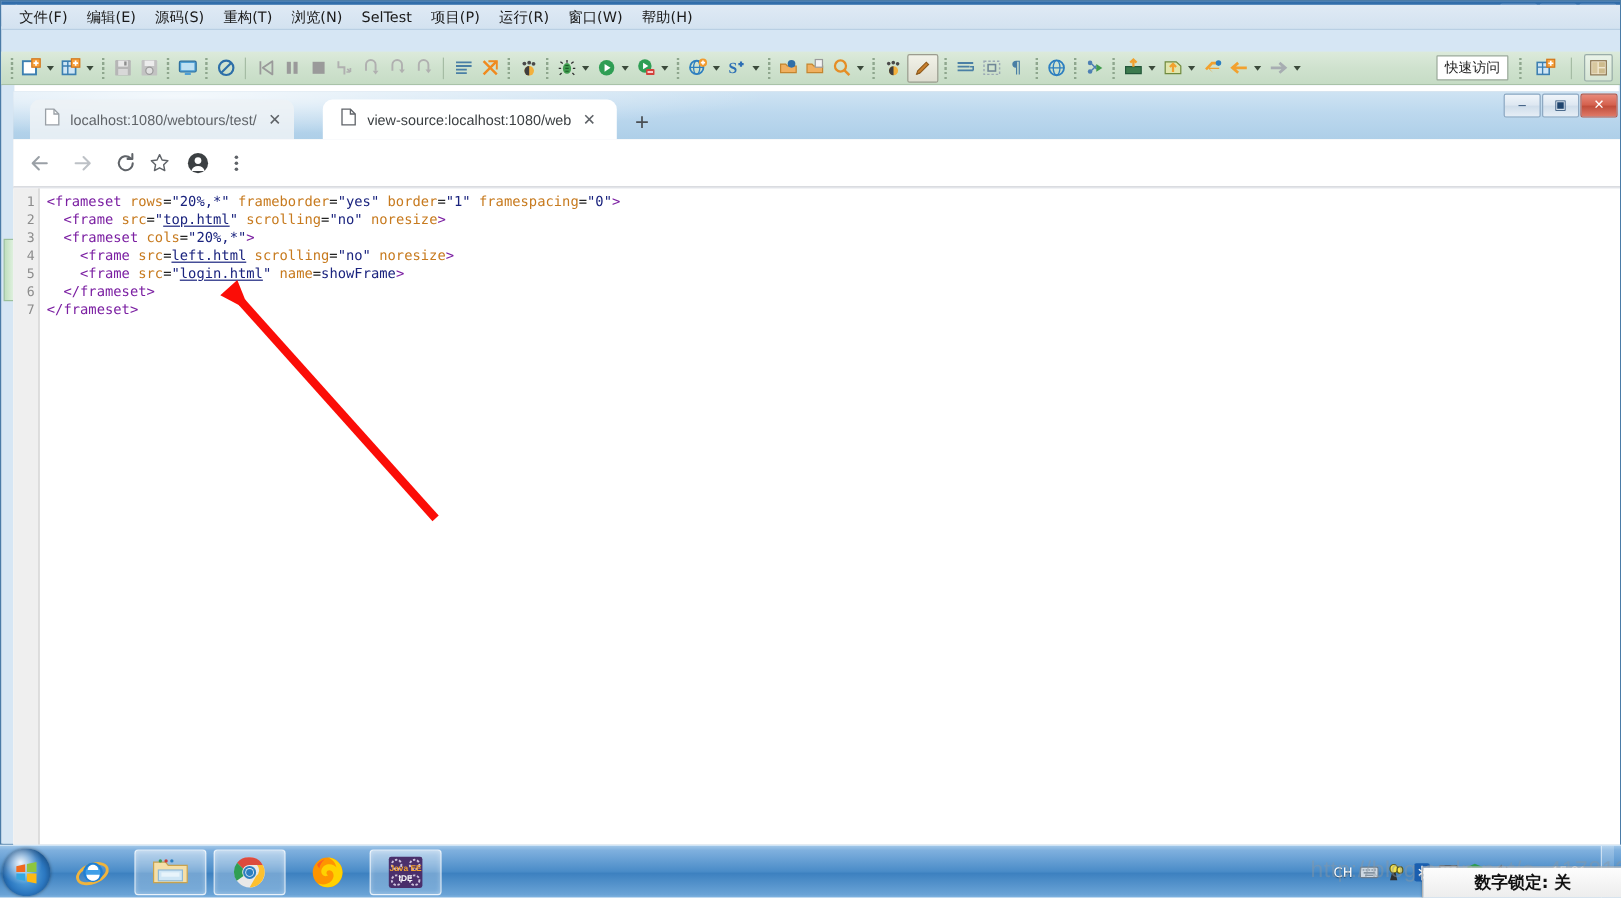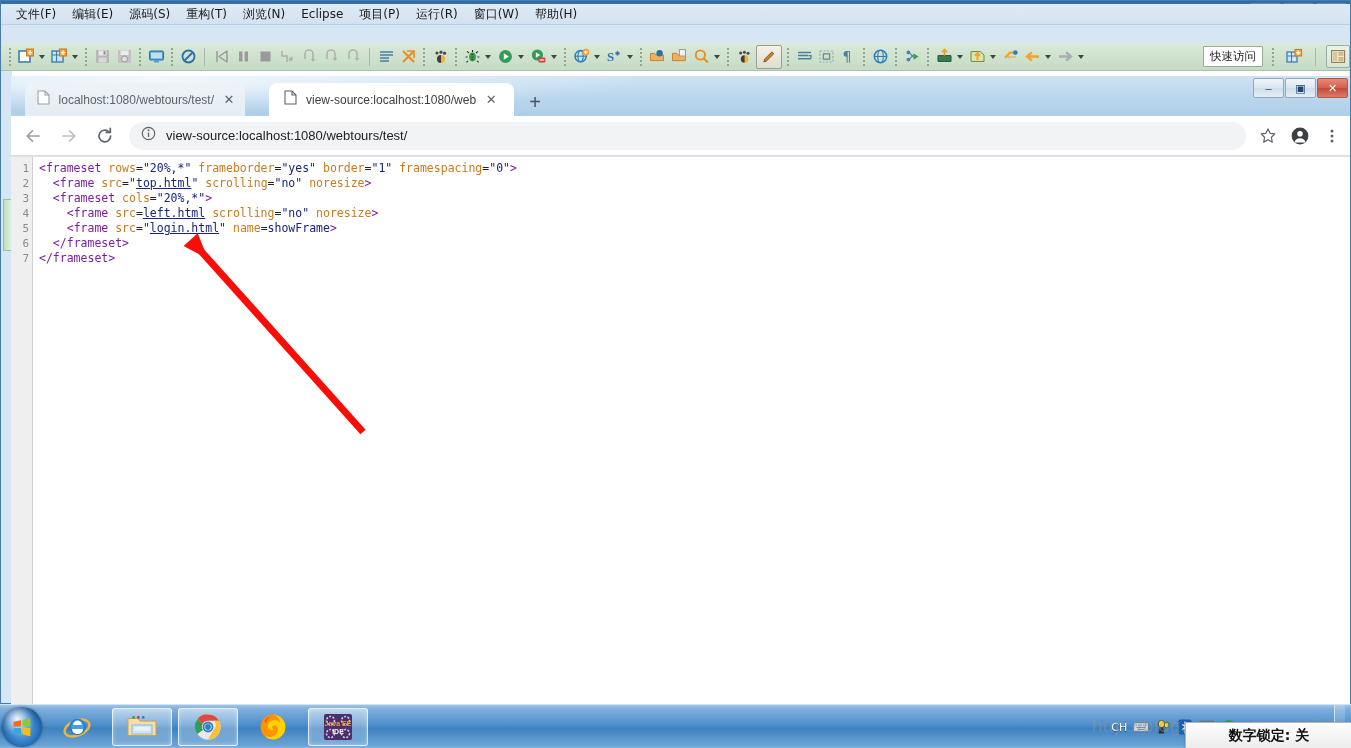--- a/index.html
+++ b/index.html
@@ -63,21 +63,21 @@
     display:flex;align-items:center;padding-left:4px;box-sizing:border-box;
   }
   .tb-sep{width:1px;height:18px;background:#a5bca4;margin:0 5px;flex:none;}
   .tb-dots{width:2px;height:18px;margin:0 4px;flex:none;
     background-image:repeating-linear-gradient(to bottom,#8ea68d 0 2px,transparent 2px 4px);}
   .tb-ico{width:20px;height:20px;flex:none;display:flex;align-items:center;justify-content:center;margin:0 1px;}
   .tb-ico svg{display:block;}
   .tb-caret{width:9px;height:20px;flex:none;display:flex;align-items:center;justify-content:center;margin-right:2px;}
   .tb-caret:after{content:"";border-left:3.5px solid transparent;border-right:3.5px solid transparent;border-top:4px solid #3b4a3b;}
   #quick-access{
-    margin-left:auto;display:flex;align-items:center;gap:5px;
+    margin-left:auto;display:flex;align-items:center;gap:5px;padding-right:6px;
   }
   #quick-access-box{
     background:#fff;border:1px solid #9aa99a;border-radius:1px;
     font-size:11.5px;color:#222;padding:2px 6px;white-space:nowrap;
     font-family:"DejaVu Sans","Liberation Sans",sans-serif;
   }
   .persp-btn{width:22px;height:21px;display:flex;align-items:center;justify-content:center;}
   .persp-btn.active{border:1px solid #9aada9;background:linear-gradient(to bottom,#eaf3e9,#d6e6d5);border-radius:2px;}
 
   
@@ -243,21 +243,21 @@
         <div class="win-btn close">✕</div>
       </div>
     </div>
 
     <div id="eclipse-menubar">
       <div class="menu-item">文件(F)</div>
       <div class="menu-item">编辑(E)</div>
       <div class="menu-item">源码(S)</div>
       <div class="menu-item">重构(T)</div>
       <div class="menu-item">浏览(N)</div>
-      <div class="menu-item">Eclipse</div>
+      <div class="menu-item">SelTest</div>
       <div class="menu-item">项目(P)</div>
       <div class="menu-item">运行(R)</div>
       <div class="menu-item">窗口(W)</div>
       <div class="menu-item">帮助(H)</div>
     </div>
 
     <div id="eclipse-toolbar">
       <div class="tb-dots"></div>
 
       <div class="tb-ico">
@@ -591,30 +591,20 @@
         <svg width="20" height="20" viewBox="0 0 20 20">
             <path d="M4 10h11M10.6 4.8L15.8 10l-5.2 5.2" fill="none" stroke="#bdc1c6" stroke-width="1.7" stroke-linecap="round" stroke-linejoin="round"></path>
           </svg>
       </div>
       <div class="nav-btn">
         <svg width="20" height="20" viewBox="0 0 20 20">
             <path d="M15.6 10a5.8 5.8 0 11-1.8-4.2" fill="none" stroke="#5f6368" stroke-width="1.7" stroke-linecap="round"></path>
             <path d="M15.3 2.4v4h-4" fill="none" stroke="#5f6368" stroke-width="1.7" stroke-linecap="round" stroke-linejoin="round"></path>
           </svg>
       </div>
-      <div id="omnibox">
-        <span class="info-ico">
-          <svg width="15" height="15" viewBox="0 0 15 15">
-              <circle cx="7.5" cy="7.5" r="6.2" fill="none" stroke="#5f6368" stroke-width="1.2"></circle>
-              <circle cx="7.5" cy="4.3" r=".95" fill="#5f6368"></circle>
-              <path d="M7.5 6.6v4.4" stroke="#5f6368" stroke-width="1.3"></path>
-            </svg>
-        </span>
-        <span class="url" title="Search Google or type a URL">view-source:localhost:1080/webtours/test/</span>
-      </div>
       <div class="tb-right">
         <svg width="18" height="18" viewBox="0 0 18 18">
             <path d="M9 1.9l2.1 4.4 4.8.6-3.5 3.4.9 4.8L9 12.8l-4.3 2.3.9-4.8L2.1 6.9l4.8-.6z" fill="none" stroke="#5f6368" stroke-width="1.2" stroke-linejoin="round"></path>
           </svg>
       </div>
       <div class="tb-right">
         <svg width="20" height="20" viewBox="0 0 20 20">
             <circle cx="10" cy="10" r="8.4" fill="#3c4043"></circle>
             <circle cx="10" cy="7.8" r="2.8" fill="#fff"></circle>
             <path d="M4.4 16.4a5.9 5.9 0 0111.2 0z" fill="#fff"></path>

